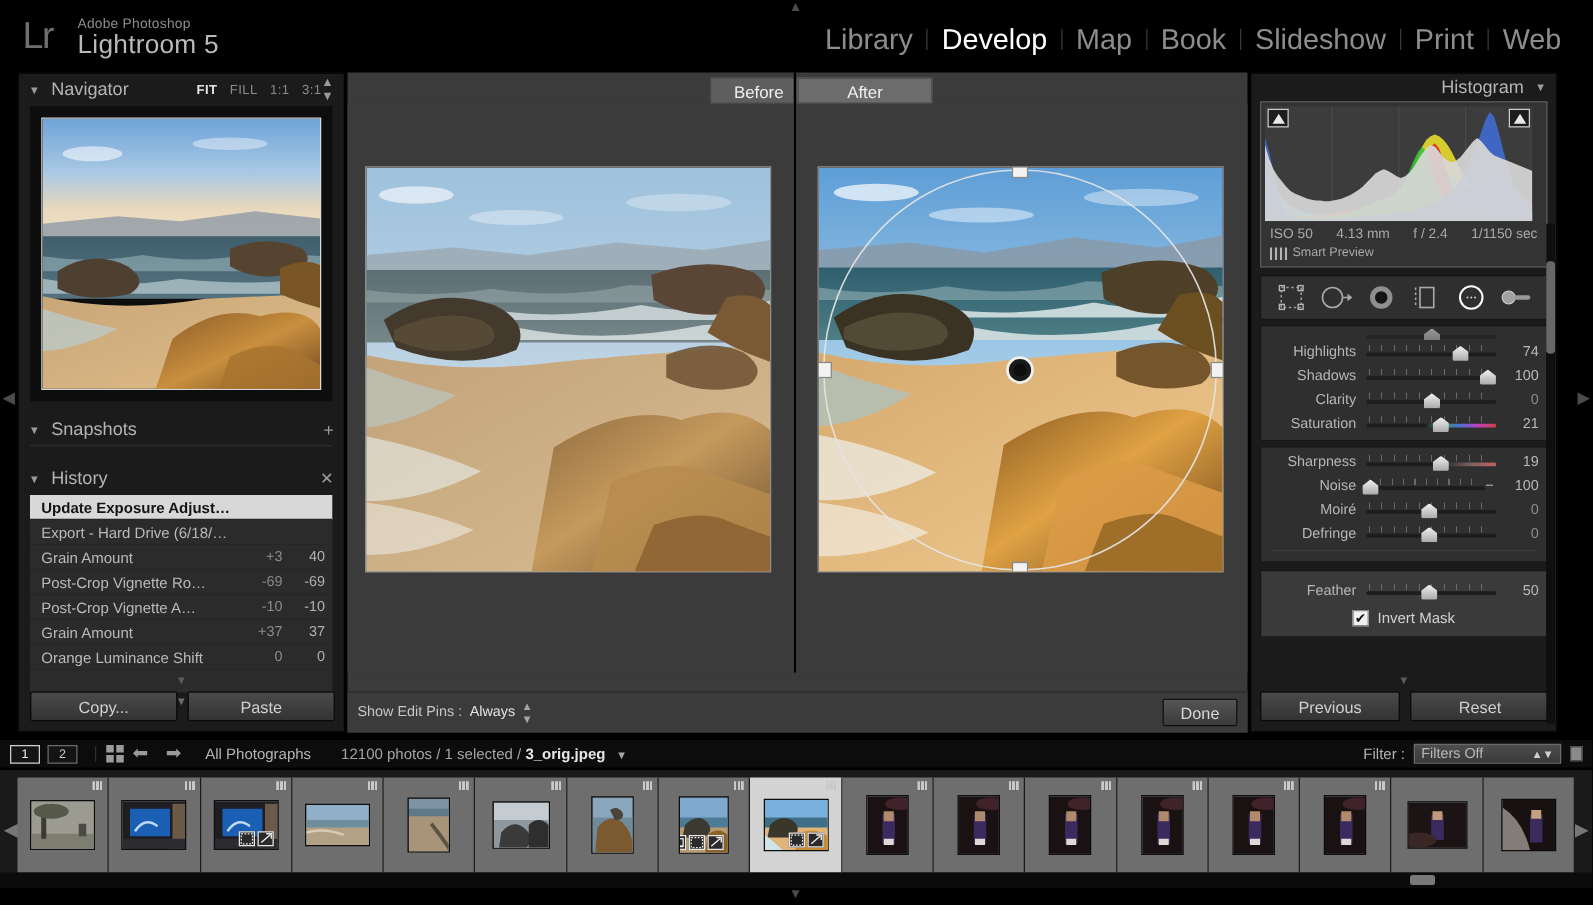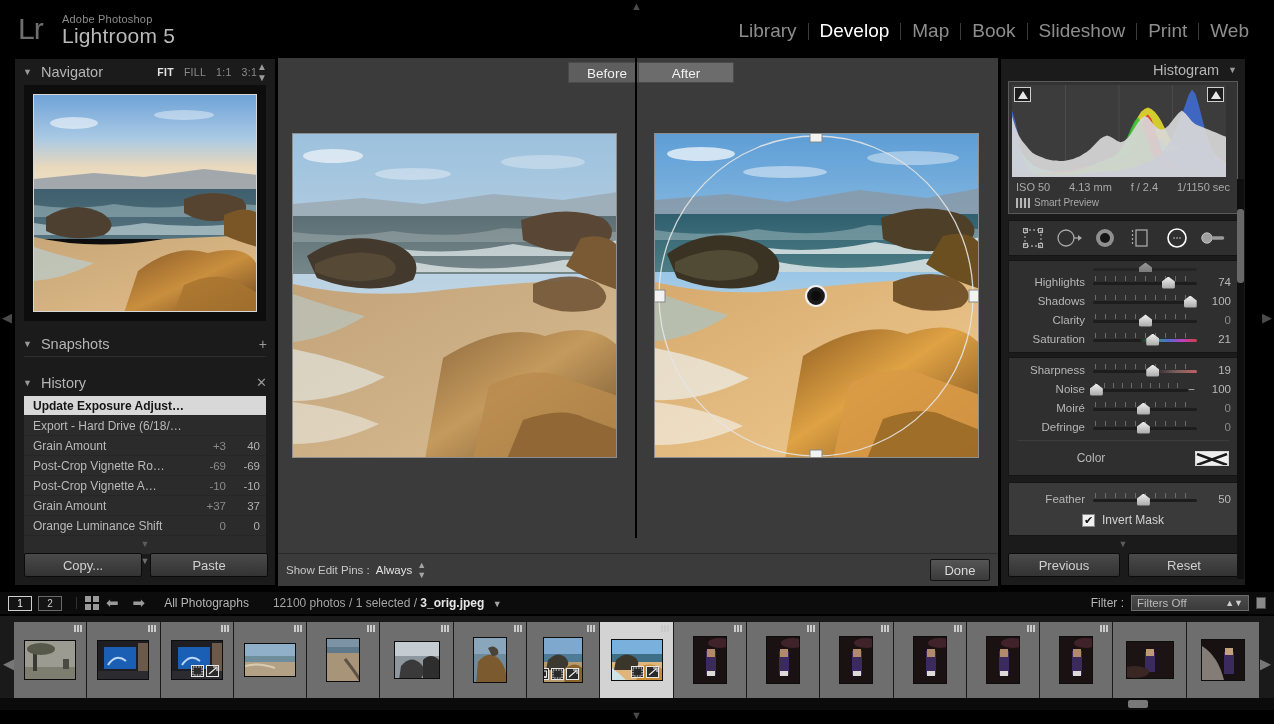--- a/index.html
+++ b/index.html
@@ -21,21 +21,21 @@
   .brand-small {
     position:absolute; left:62px; top:13px;
     font-size:11px; color:#8c8c8c; letter-spacing:.2px;
   }
   .brand-big {
     position:absolute; left:62px; top:24px;
     font-size:21px; color:#b9b9b9; font-weight:300; letter-spacing:.2px;
   }
   .modules { position:absolute; right:14px; top:18px; display:flex; align-items:center; }
   .module {
-    font-size:19px; color:#8d8d8d; padding:0 11px; cursor:pointer; line-height:26px;
+    font-size:23px; color:#8d8d8d; padding:0 11px; cursor:pointer; line-height:26px;
     font-weight:400;
   }
   .module.active { color:#ffffff; font-weight:normal; }
   .module-sep { width:1px; height:17px; background:#3a3a3a; }
 
   
   .edge-arrow { position:absolute; color:#4b4b4b; font-size:13px; cursor:pointer; }
   .arrow-left  { left:2px;  top:310px; }
   .arrow-right { right:2px; top:310px; }
   .arrow-top   { left:631px; top:0px; color:#4b4b4b; font-size:11px;}
@@ -92,21 +92,21 @@
     position:absolute; left:278px; top:58px; width:720px; height:528px;
     background:#3b3b3b;
   }
   .ba-tabs { position:absolute; left:0; top:0; width:720px; height:25px; }
   .ba-tab {
     position:absolute; top:4px; height:21px; line-height:21px;
     background:#5e5e5e; color:#f0f0f0; font-size:13.5px; text-align:center; cursor:pointer;
     border:1px solid #4a4a4a;
   }
   .ba-before { left:290px; width:78px; }
-  .ba-after  { left:360px; width:96px; background:#6c6c6c;}
+  .ba-after  { left:360px; width:108px; background:#6c6c6c;}
   .split-line { position:absolute; left:357px; top:0; width:2px; height:480px; background:#000; }
 
   .view-pane { position:absolute; top:25px; height:455px; background:#3b3b3b; }
   .pane-left { left:0; width:357px; }
   .pane-right{ left:359px; width:361px; }
 
   .photo {
     position:absolute; overflow:hidden; border:1px solid #8e8e8e;
   }
   .photo-before { left:14px; top:50px; width:325px; height:325px; }
@@ -664,28 +664,20 @@
             <div class="sl-name">Defringe</div>
             <div class="sl-track">
               <div class="sl-ticks"></div>
               <div class="sl-line"></div>
               <div class="sl-knob" style="left:48%"></div>
             </div>
             <div class="sl-val zero">0</div>
           </div>
         </div>
       <div class="blk-divider"></div>
-      <div class="color-row">
-        <span class="color-label">Color</span>
-        <span class="color-swatch">
-          <svg width="32" height="13" viewBox="0 0 32 13">
-              <path d="M1 1 L31 12 M1 12 L31 1" stroke="#1a1a1a" stroke-width="2.6"></path>
-            </svg>
-        </span>
-      </div>
     </div>
 
     <div class="feather-block">
       <div id="feather">
           <div class="slider-row">
             <div class="sl-name">Feather</div>
             <div class="sl-track">
               <div class="sl-ticks"></div>
               <div class="sl-line"></div>
               <div class="sl-knob" style="left:48%"></div>

